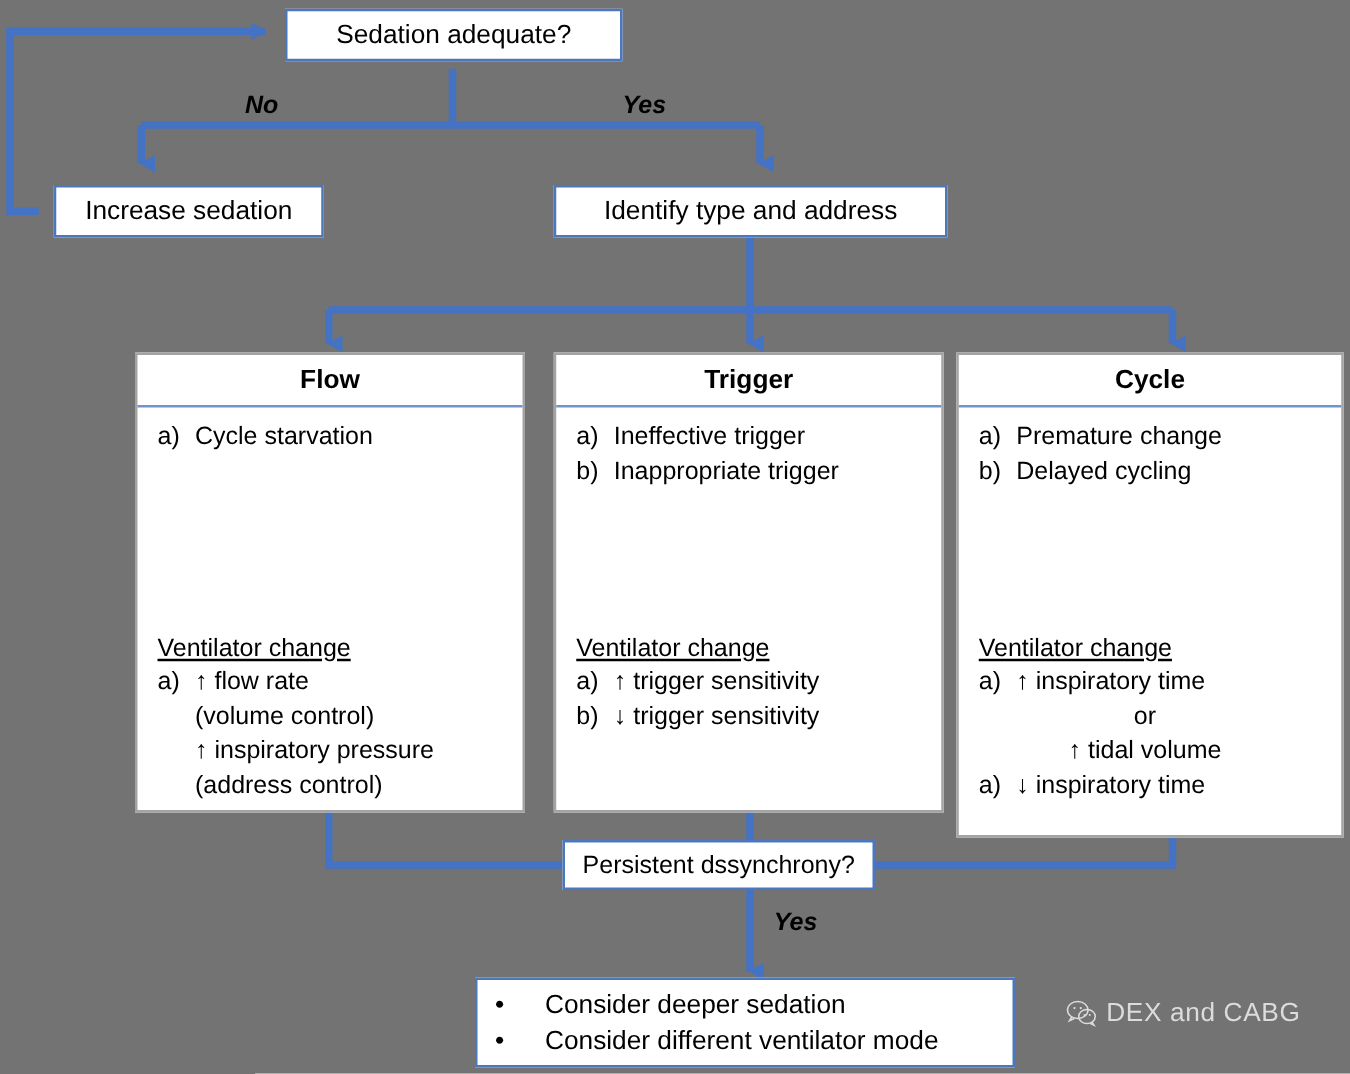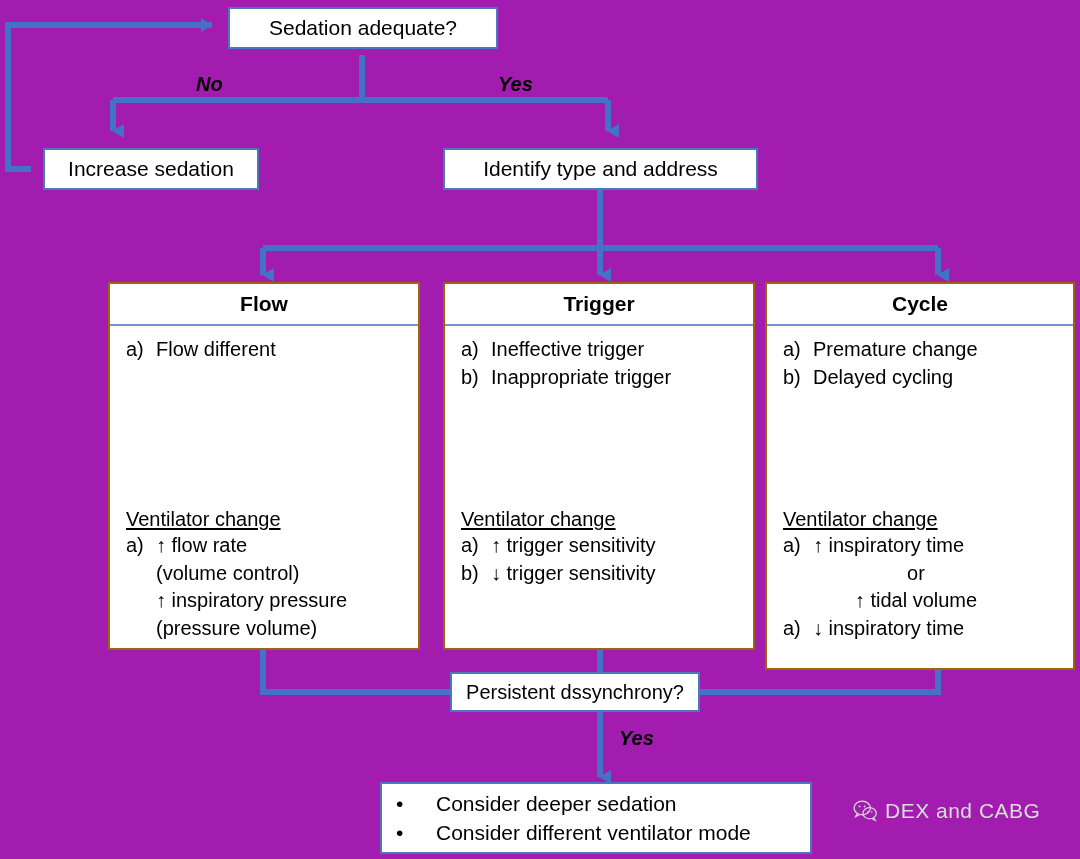--- a/index.html
+++ b/index.html
@@ -7,21 +7,21 @@
     padding: 0;
     background: #ffffff;
   }
   body {
     font-family: "Liberation Sans", sans-serif;
   }
   #canvas {
     position: relative;
     width: 1080px;
     height: 859px;
-    background: #a21caf;
+    background: #737373;
     overflow: hidden;
   }
   svg.connectors {
     position: absolute;
     left: 0;
     top: 0;
     width: 1080px;
     height: 859px;
     pointer-events: none;
   }
@@ -34,21 +34,21 @@
     align-items: center;
     justify-content: center;
     color: #000000;
     font-size: 21px;
     line-height: 1.15;
     white-space: nowrap;
   }
   .panel {
     position: absolute;
     box-sizing: border-box;
-    border: 2px solid #a16207;
+    border: 2px solid #a3a3a3;
     background: #ffffff;
     display: flex;
     flex-direction: column;
   }
   .panel-header {
     box-sizing: border-box;
     height: 42px;
     border-bottom: 2px solid #6e93ce;
     display: flex;
     align-items: center;
@@ -208,41 +208,41 @@
 
   <span class="label-italic" style="left:196px; top:73px;">No</span>
   <span class="label-italic" style="left:498px; top:73px;">Yes</span>
   <span class="label-italic" style="left:619px; top:727px;">Yes</span>
 
   <div class="panel" style="left:108px; top:282px; width:312px; height:368px;">
     <div class="panel-header">Flow</div>
     <div class="panel-body">
       <div class="item-row">
         <span class="item-marker">a)</span>
-        <span class="item-text">Flow different</span>
+        <span class="item-text">Cycle starvation</span>
       </div>
       <div style="position:absolute; left:0; top:182px; width:100%;">
         <div class="vc-title-wrap">
           <span class="vc-title">Ventilator change</span>
         </div>
         <div class="item-row">
           <span class="item-marker">a)</span>
           <span class="item-text">↑ flow rate</span>
         </div>
         <div class="item-row">
           <span class="item-marker"></span>
           <span class="item-text">(volume control)</span>
         </div>
         <div class="item-row">
           <span class="item-marker"></span>
           <span class="item-text">↑ inspiratory pressure</span>
         </div>
         <div class="item-row">
           <span class="item-marker"></span>
-          <span class="item-text">(pressure volume)</span>
+          <span class="item-text">(address control)</span>
         </div>
       </div>
     </div>
   </div>
 
   <div class="panel" style="left:443px; top:282px; width:312px; height:368px;">
     <div class="panel-header">Trigger</div>
     <div class="panel-body">
       <div class="item-row">
         <span class="item-marker">a)</span>

